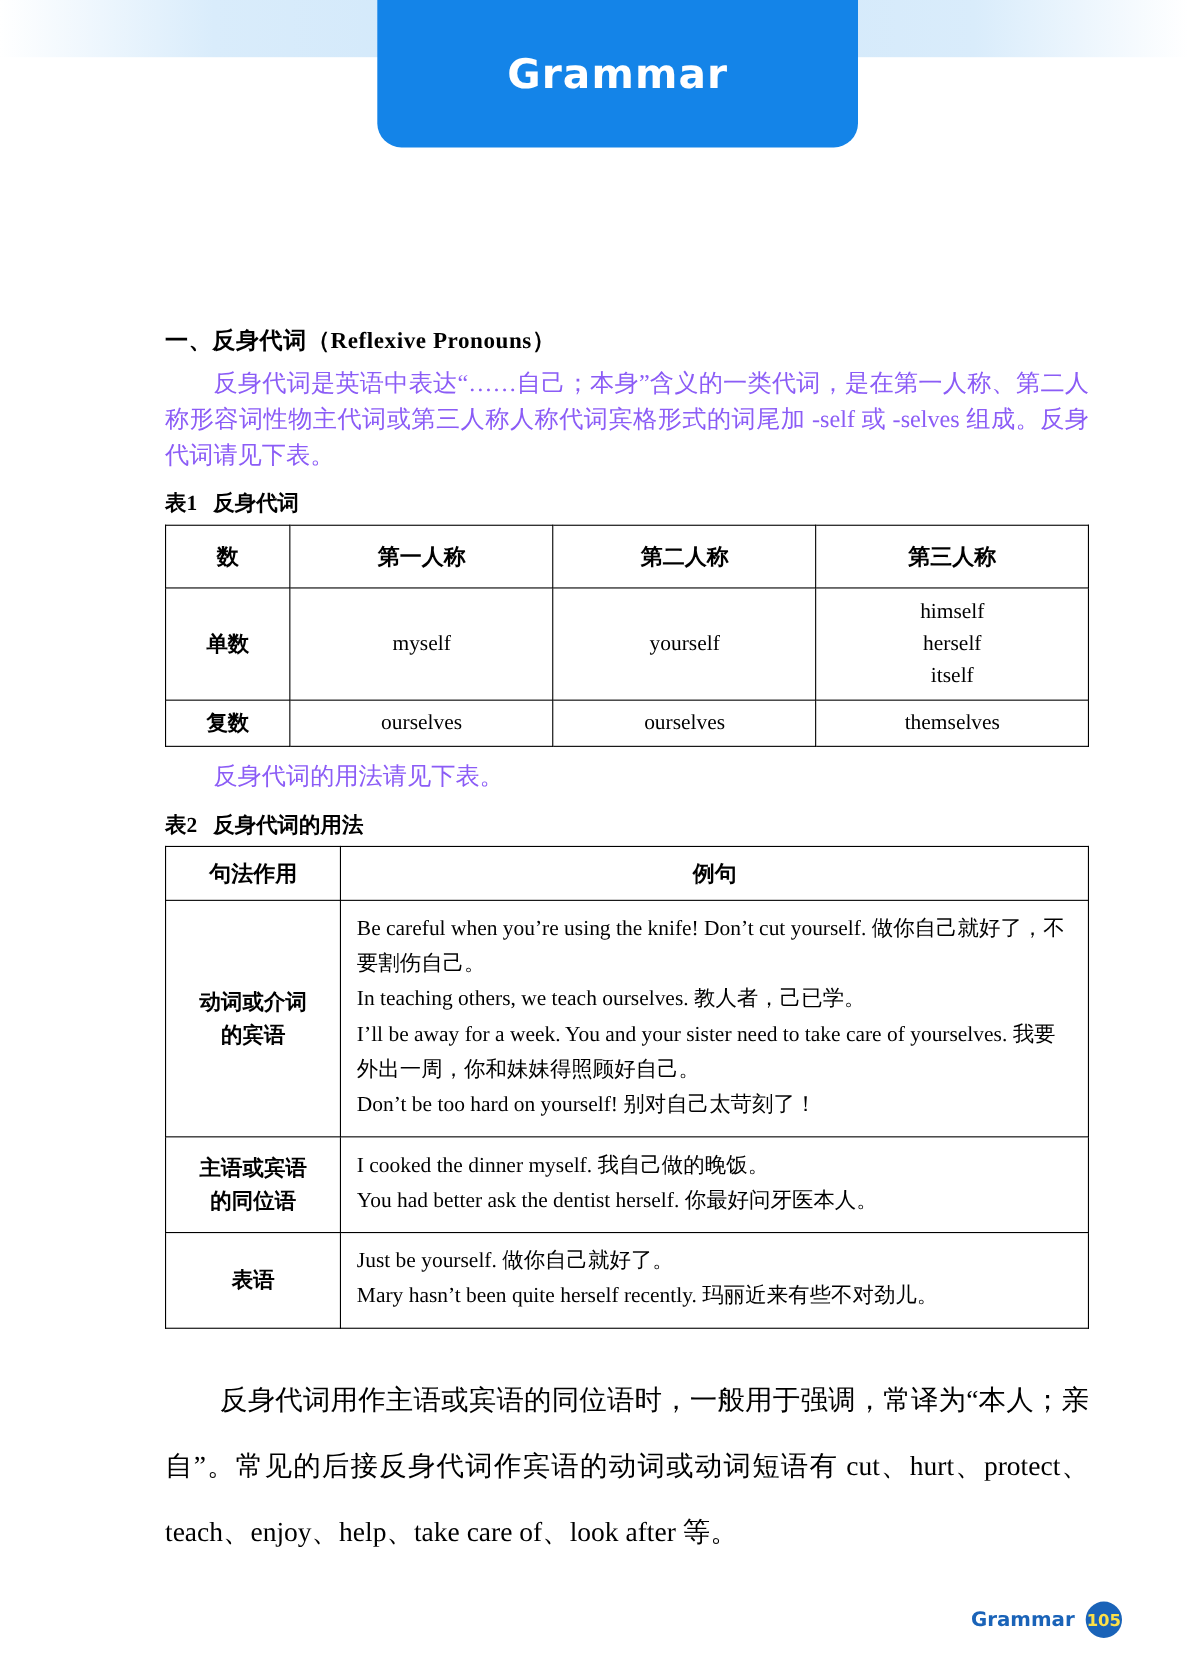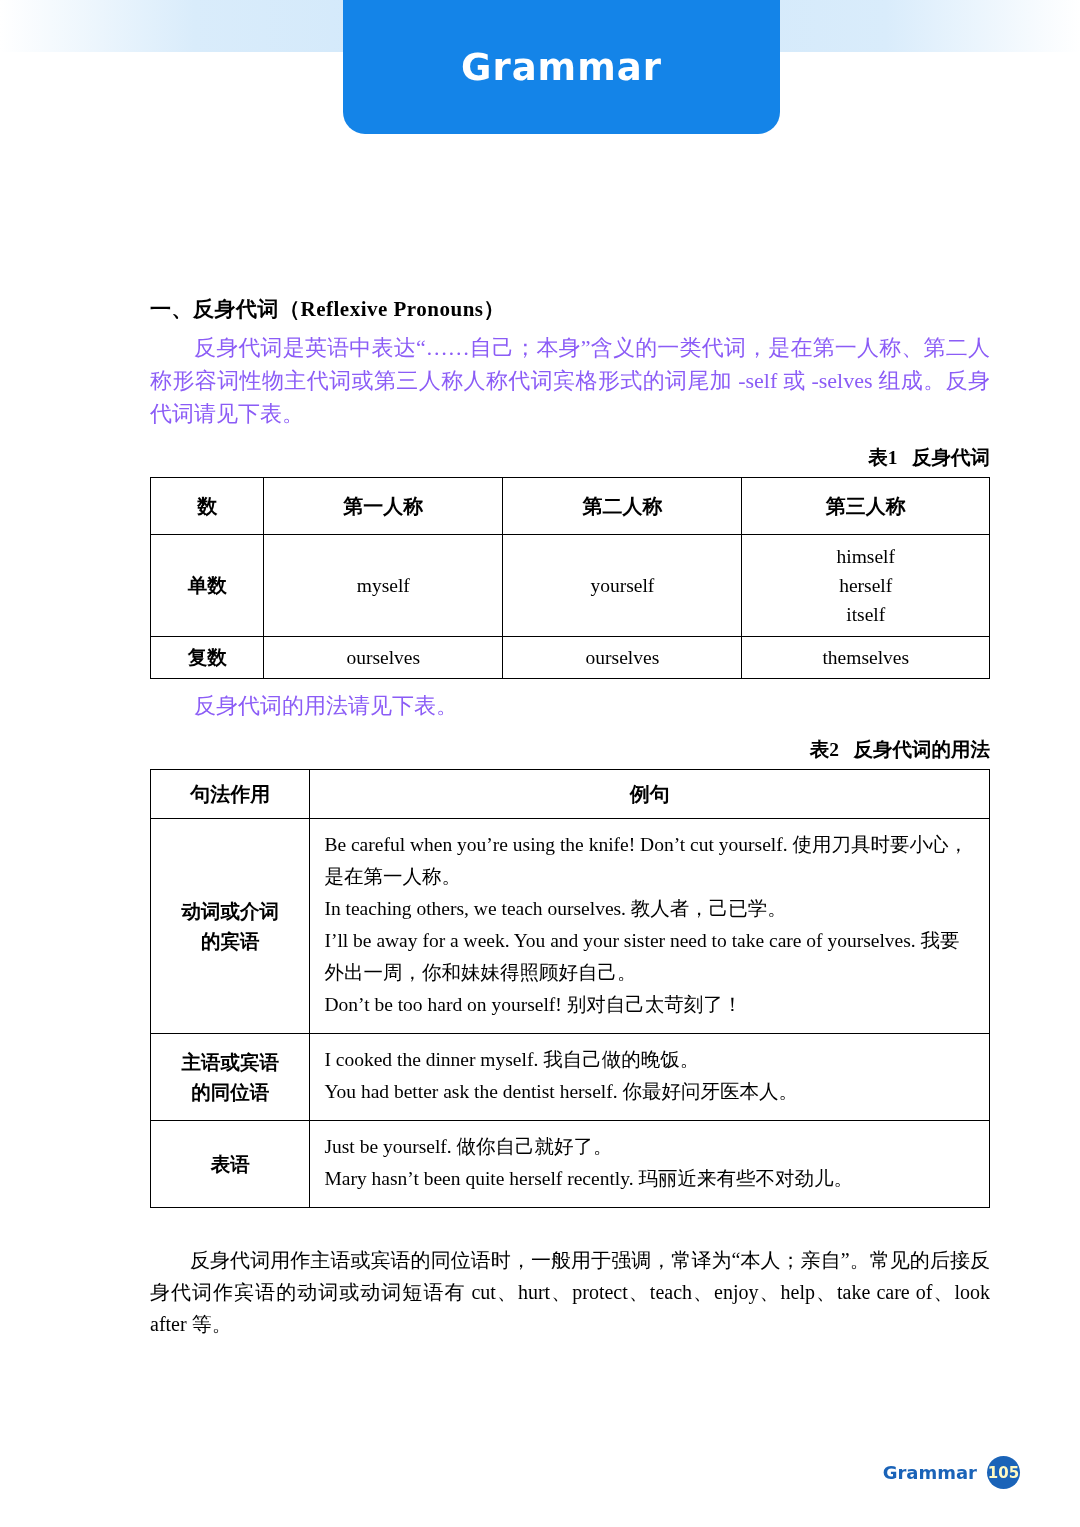--- a/index.html
+++ b/index.html
@@ -71,21 +71,21 @@
     line-height: 33px;
     margin: 0 0 4px 0;
     text-align: justify;
     text-justify: inter-ideograph;
     color: #8b5cf6;
   }
   p.indent {
     text-indent: 2em;
   }
   .tbl-caption {
-    text-align: right;
+    text-align: left;
     font-size: 19.5px;
     font-weight: bold;
     margin: 14px 0 6px 0;
   }
   .tbl-caption .num {
     font-family: "Liberation Serif", serif;
   }
 
   table {
     border-collapse: collapse;
@@ -140,22 +140,22 @@
     line-height: 32px;
   }
   table.t2 td.examples .line {
     display: block;
   }
 
   .closing {
     margin-top: 36px;
   }
   .closing p {
-    font-size: 20px;
-    line-height: 32px;
+    font-size: 25px;
+    line-height: 60px;
     margin: 0;
     text-align: justify;
     text-justify: inter-ideograph;
     text-indent: 2em;
   }
 
   
   .footer {
     position: absolute;
     right: 60px;
@@ -168,21 +168,21 @@
     color: #1a63b8;
     font-family: "DejaVu Sans", "Liberation Sans", sans-serif;
     font-weight: bold;
     font-size: 18px;
   }
   .footer .pagenum {
     width: 33px;
     height: 33px;
     border-radius: 50%;
     background: #1a63b8;
-    color: #fef9c3;
+    color: #fde047;
     display: flex;
     align-items: center;
     justify-content: center;
     font-family: "DejaVu Sans", "Liberation Sans", sans-serif;
     font-size: 15px;
     font-weight: bold;
   }
 </style>
 </head>
 <body>
@@ -256,21 +256,21 @@
           <th>例句</th>
         </tr>
       </thead>
       <tbody>
         <tr>
           <td class="role">
             <div>动词或介词</div>
             <div>的宾语</div>
           </td>
           <td class="examples">
-            <span class="line">Be careful when you’re using the knife! Don’t cut yourself. 使用刀具时要小心，是在第一人称。</span>
+            <span class="line">Be careful when you’re using the knife! Don’t cut yourself. 做你自己就好了，不要割伤自己。</span>
             <span class="line">In teaching others, we teach ourselves. 教人者，己已学。</span>
             <span class="line">I’ll be away for a week. You and your sister need to take care of yourselves. 我要外出一周，你和妹妹得照顾好自己。</span>
             <span class="line">Don’t be too hard on yourself! 别对自己太苛刻了！</span>
           </td>
         </tr>
         <tr>
           <td class="role">
             <div>主语或宾语</div>
             <div>的同位语</div>
           </td>

